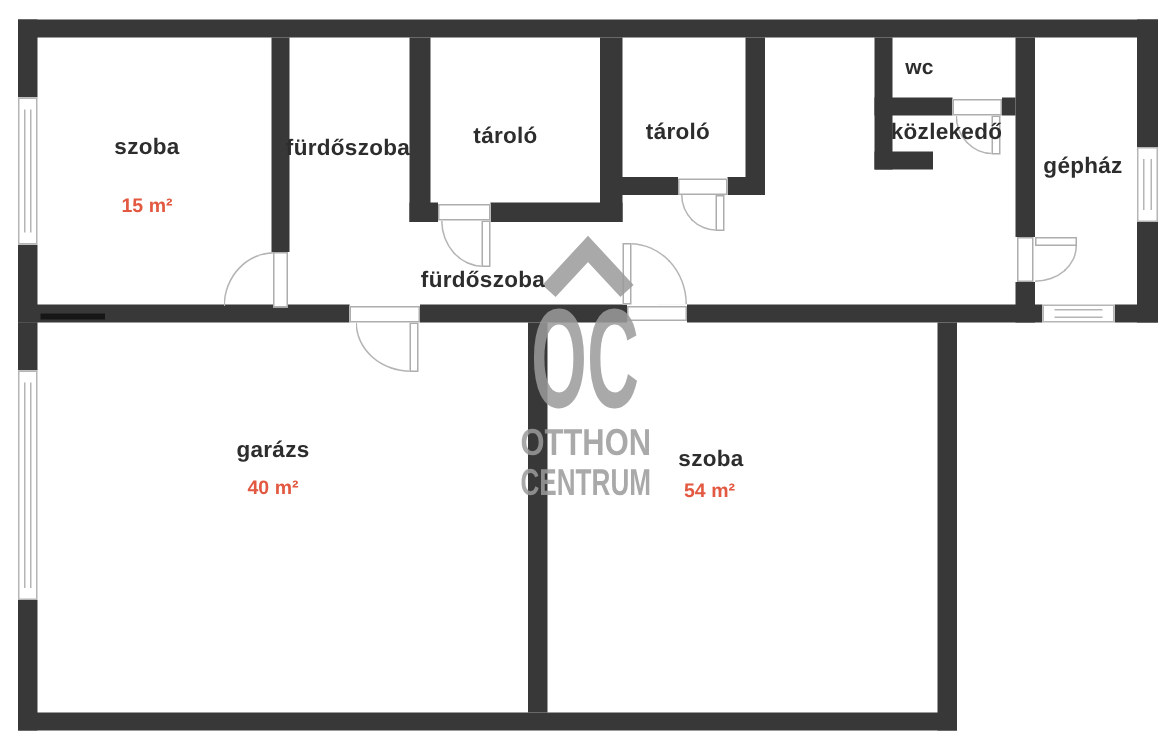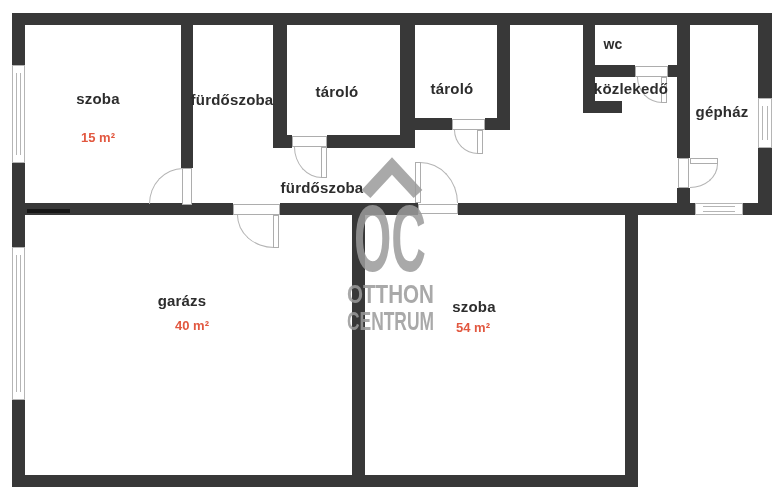--- a/index.html
+++ b/index.html
@@ -105,21 +105,21 @@
   <div class="lbl" style="left:98px;top:98px;">szoba</div>
   <div class="area" style="left:98px;top:118px;margin-top:19px;">15 m²</div>
   <div class="lbl" style="left:232px;top:99px;">fürdőszoba</div>
   <div class="lbl" style="left:337px;top:91px;">tároló</div>
   <div class="lbl" style="left:452px;top:88px;">tároló</div>
   <div class="lbl small" style="left:613px;top:44px;">wc</div>
   <div class="lbl" style="left:631px;top:88px;">közlekedő</div>
   <div class="lbl" style="left:722px;top:111px;text-align:center;">gépház</div>
   <div class="lbl" style="left:322px;top:187px;">fürdőszoba</div>
   <div class="lbl" style="left:182px;top:300px;">garázs</div>
-  <div class="area" style="left:182px;top:325px;margin-left:10px;">40 m²</div>
+  <div class="area" style="left:182px;top:325px;">40 m²</div>
   <div class="lbl" style="left:474px;top:306px;">szoba</div>
   <div class="area" style="left:473px;top:327px;">54 m²</div>
 
   <svg id="watermark" width="104" height="186" viewBox="0 0 104 186">
     <polyline points="28,42 54,14 80,42" fill="none" stroke="#9b9b9b" stroke-width="12"></polyline>
     <text x="16" y="119" textLength="72" lengthAdjust="spacingAndGlyphs" font-family="Liberation Sans, DejaVu Sans, sans-serif" font-size="94" font-weight="bold" fill="#9b9b9b">OC</text>
     <text x="9" y="151" textLength="87" lengthAdjust="spacingAndGlyphs" font-family="Liberation Sans, DejaVu Sans, sans-serif" font-size="25" font-weight="bold" fill="#9b9b9b">OTTHON</text>
     <text x="9" y="178" textLength="87" lengthAdjust="spacingAndGlyphs" font-family="Liberation Sans, DejaVu Sans, sans-serif" font-size="25" font-weight="bold" fill="#9b9b9b">CENTRUM</text>
   </svg>
 

